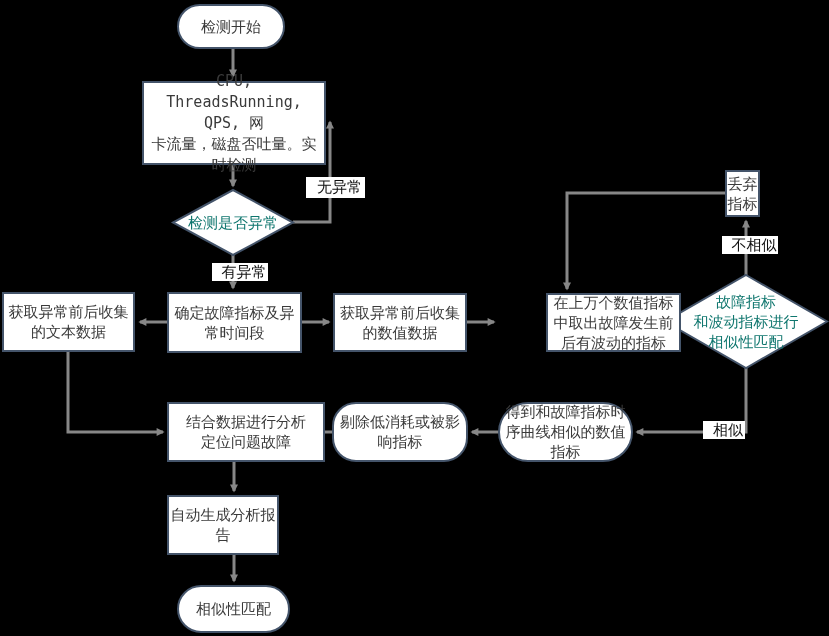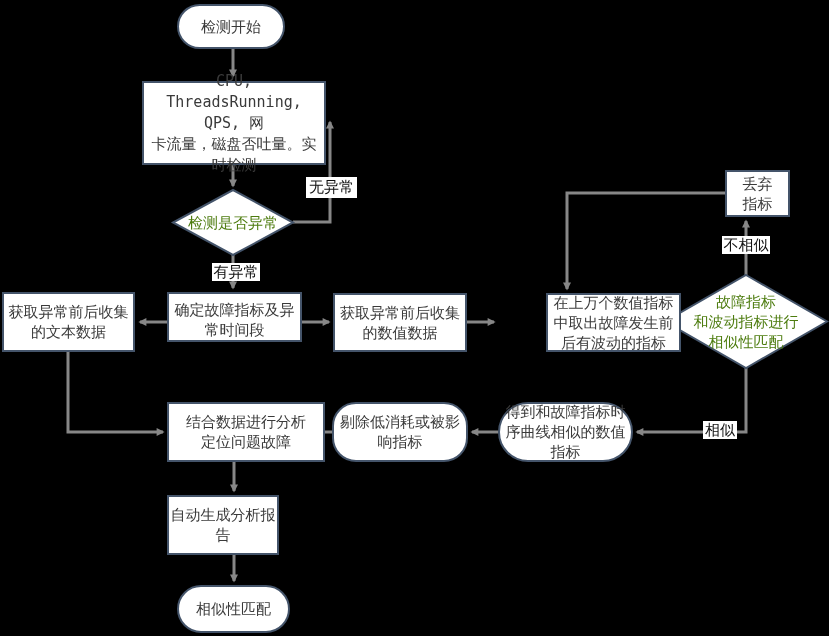--- a/index.html
+++ b/index.html
@@ -10,26 +10,26 @@
   svg.connectors { position:absolute; left:0; top:0; z-index:1; }
   .node {
     position:absolute; background:#ffffff; border:2px solid #44546A;
     box-sizing:border-box; display:flex; align-items:center; justify-content:center;
     text-align:center; color:#3a3a3a; font-size:15px; line-height:20px;
     white-space:pre-line; z-index:2;
   }
   .stadium { border-radius:24px; }
   .dtext {
     position:absolute; display:flex; align-items:center; justify-content:center;
-    text-align:center; color:#4d7c0f; font-size:15px; line-height:20px;
+    text-align:center; color:#0f766e; font-size:15px; line-height:20px;
     white-space:pre-line; z-index:2;
   }
   .elabel {
     position:absolute; background:#ffffff; color:#101010; font-size:15px;
-    display:flex; align-items:center; justify-content:center; z-index:3;
+    display:flex; align-items:center; justify-content:center; z-index:3;padding-left:8px;
   }
 </style>
 </head>
 <body>
 
 <div class="stage">
 
   <svg class="connectors" width="829" height="636" viewBox="0 0 829 636">
     <defs>
       <marker id="ah" viewBox="0 0 10 10" refX="8" refY="5" markerWidth="9" markerHeight="8" orient="auto" markerUnits="userSpaceOnUse">
@@ -72,21 +72,21 @@
 
   <div class="dtext" style="left:173px; top:190px; width:120px; height:65px;">
     <span>检测是否异常</span>
   </div>
 
   <div class="node" style="left:2px; top:292px; width:133px; height:60px;">
     <span>获取异常前后收集
 的文本数据</span>
   </div>
 
-  <div class="node" style="left:167px; top:292px; width:135px; height:50px;align-items:flex-end;">
+  <div class="node" style="left:167px; top:292px; width:135px; height:61px;">
     <span>确定故障指标及异
 常时间段</span>
   </div>
 
   <div class="node" style="left:333px; top:293px; width:134px; height:59px;">
     <span>获取异常前后收集
 的数值数据</span>
   </div>
 
   <div class="node" style="left:498px; top:293px; width:135px; height:59px;margin-left:48px;">
@@ -94,21 +94,21 @@
 中取出故障发生前
 后有波动的指标</span>
   </div>
 
   <div class="dtext" style="left:665px; top:275px; width:162px; height:93px;">
     <span>故障指标
 和波动指标进行
 相似性匹配</span>
   </div>
 
-  <div class="node" style="left:725px; top:170px; width:65px; height:47px;">
+  <div class="node" style="left:725px; top:170px; width:35px; height:47px;">
     <span>丢弃
 指标</span>
   </div>
 
   <div class="node" style="left:498px; top:402px; width:135px; height:60px;border-radius:30px;">
     <span>得到和故障指标时
 序曲线相似的数值
 指标</span>
   </div>
 

